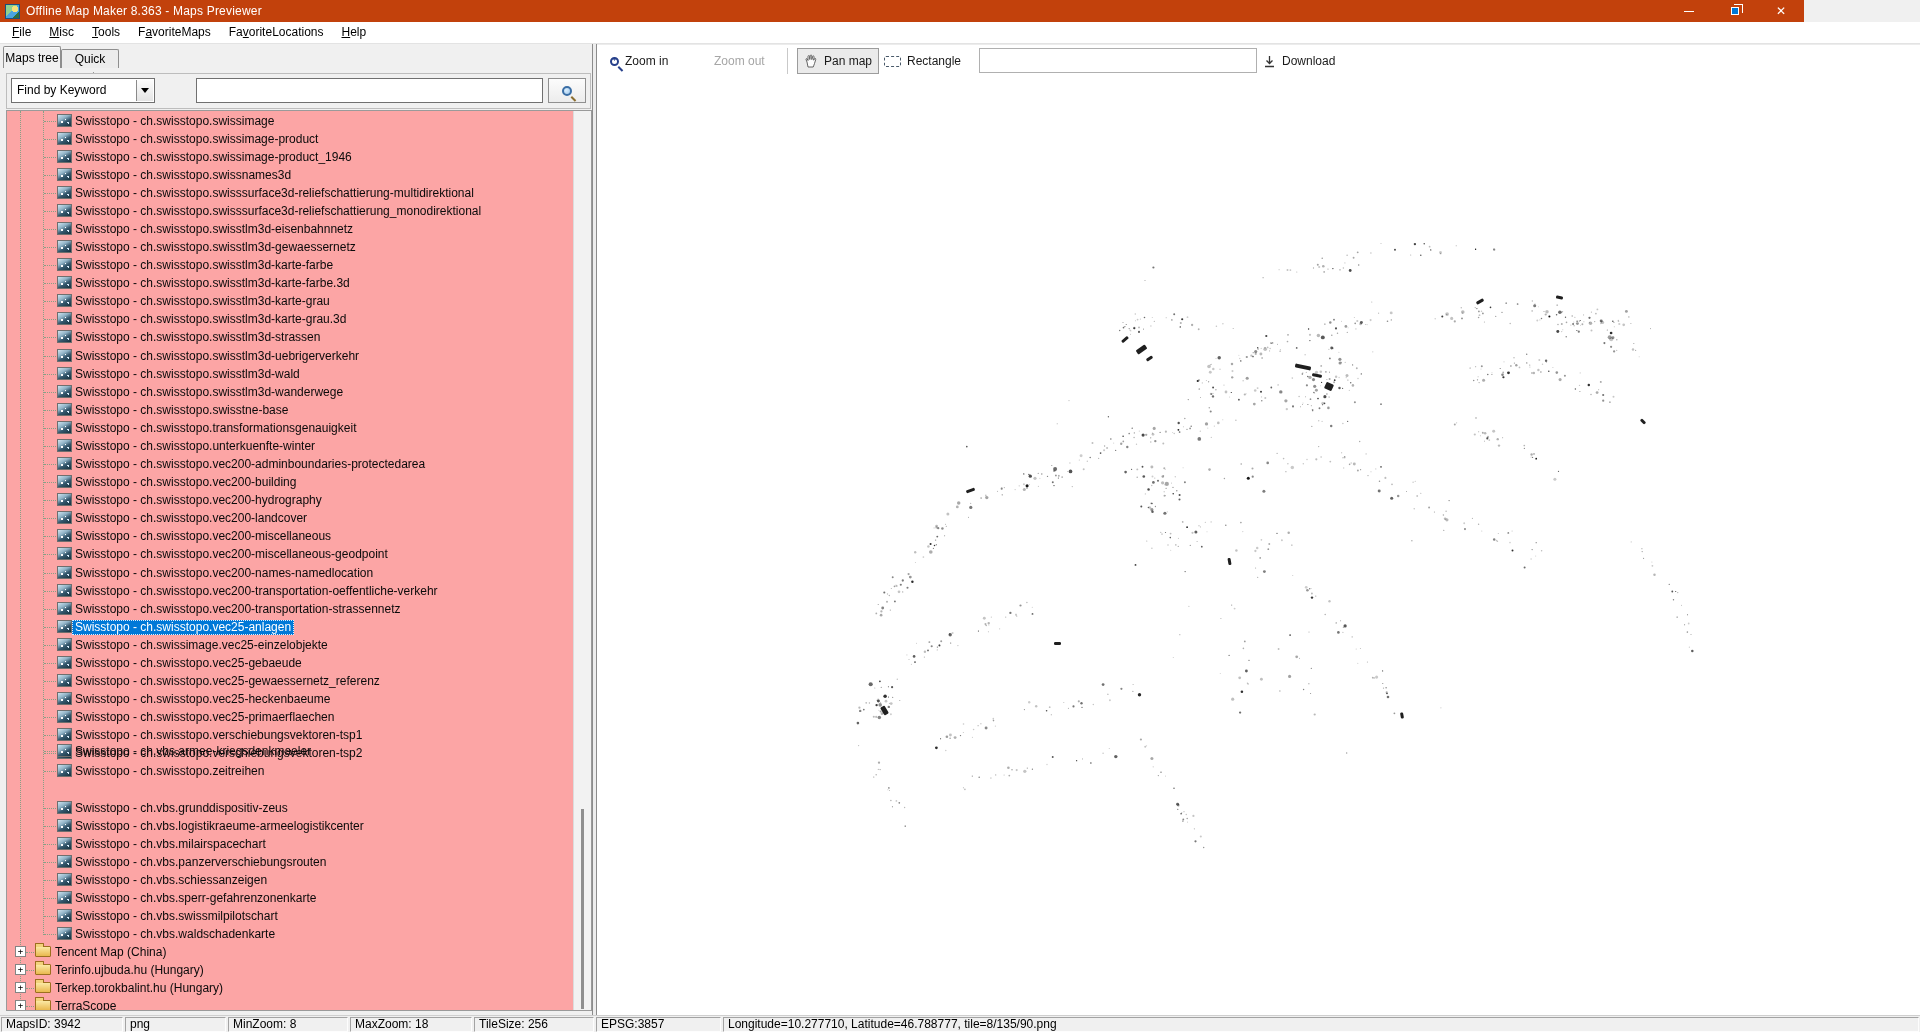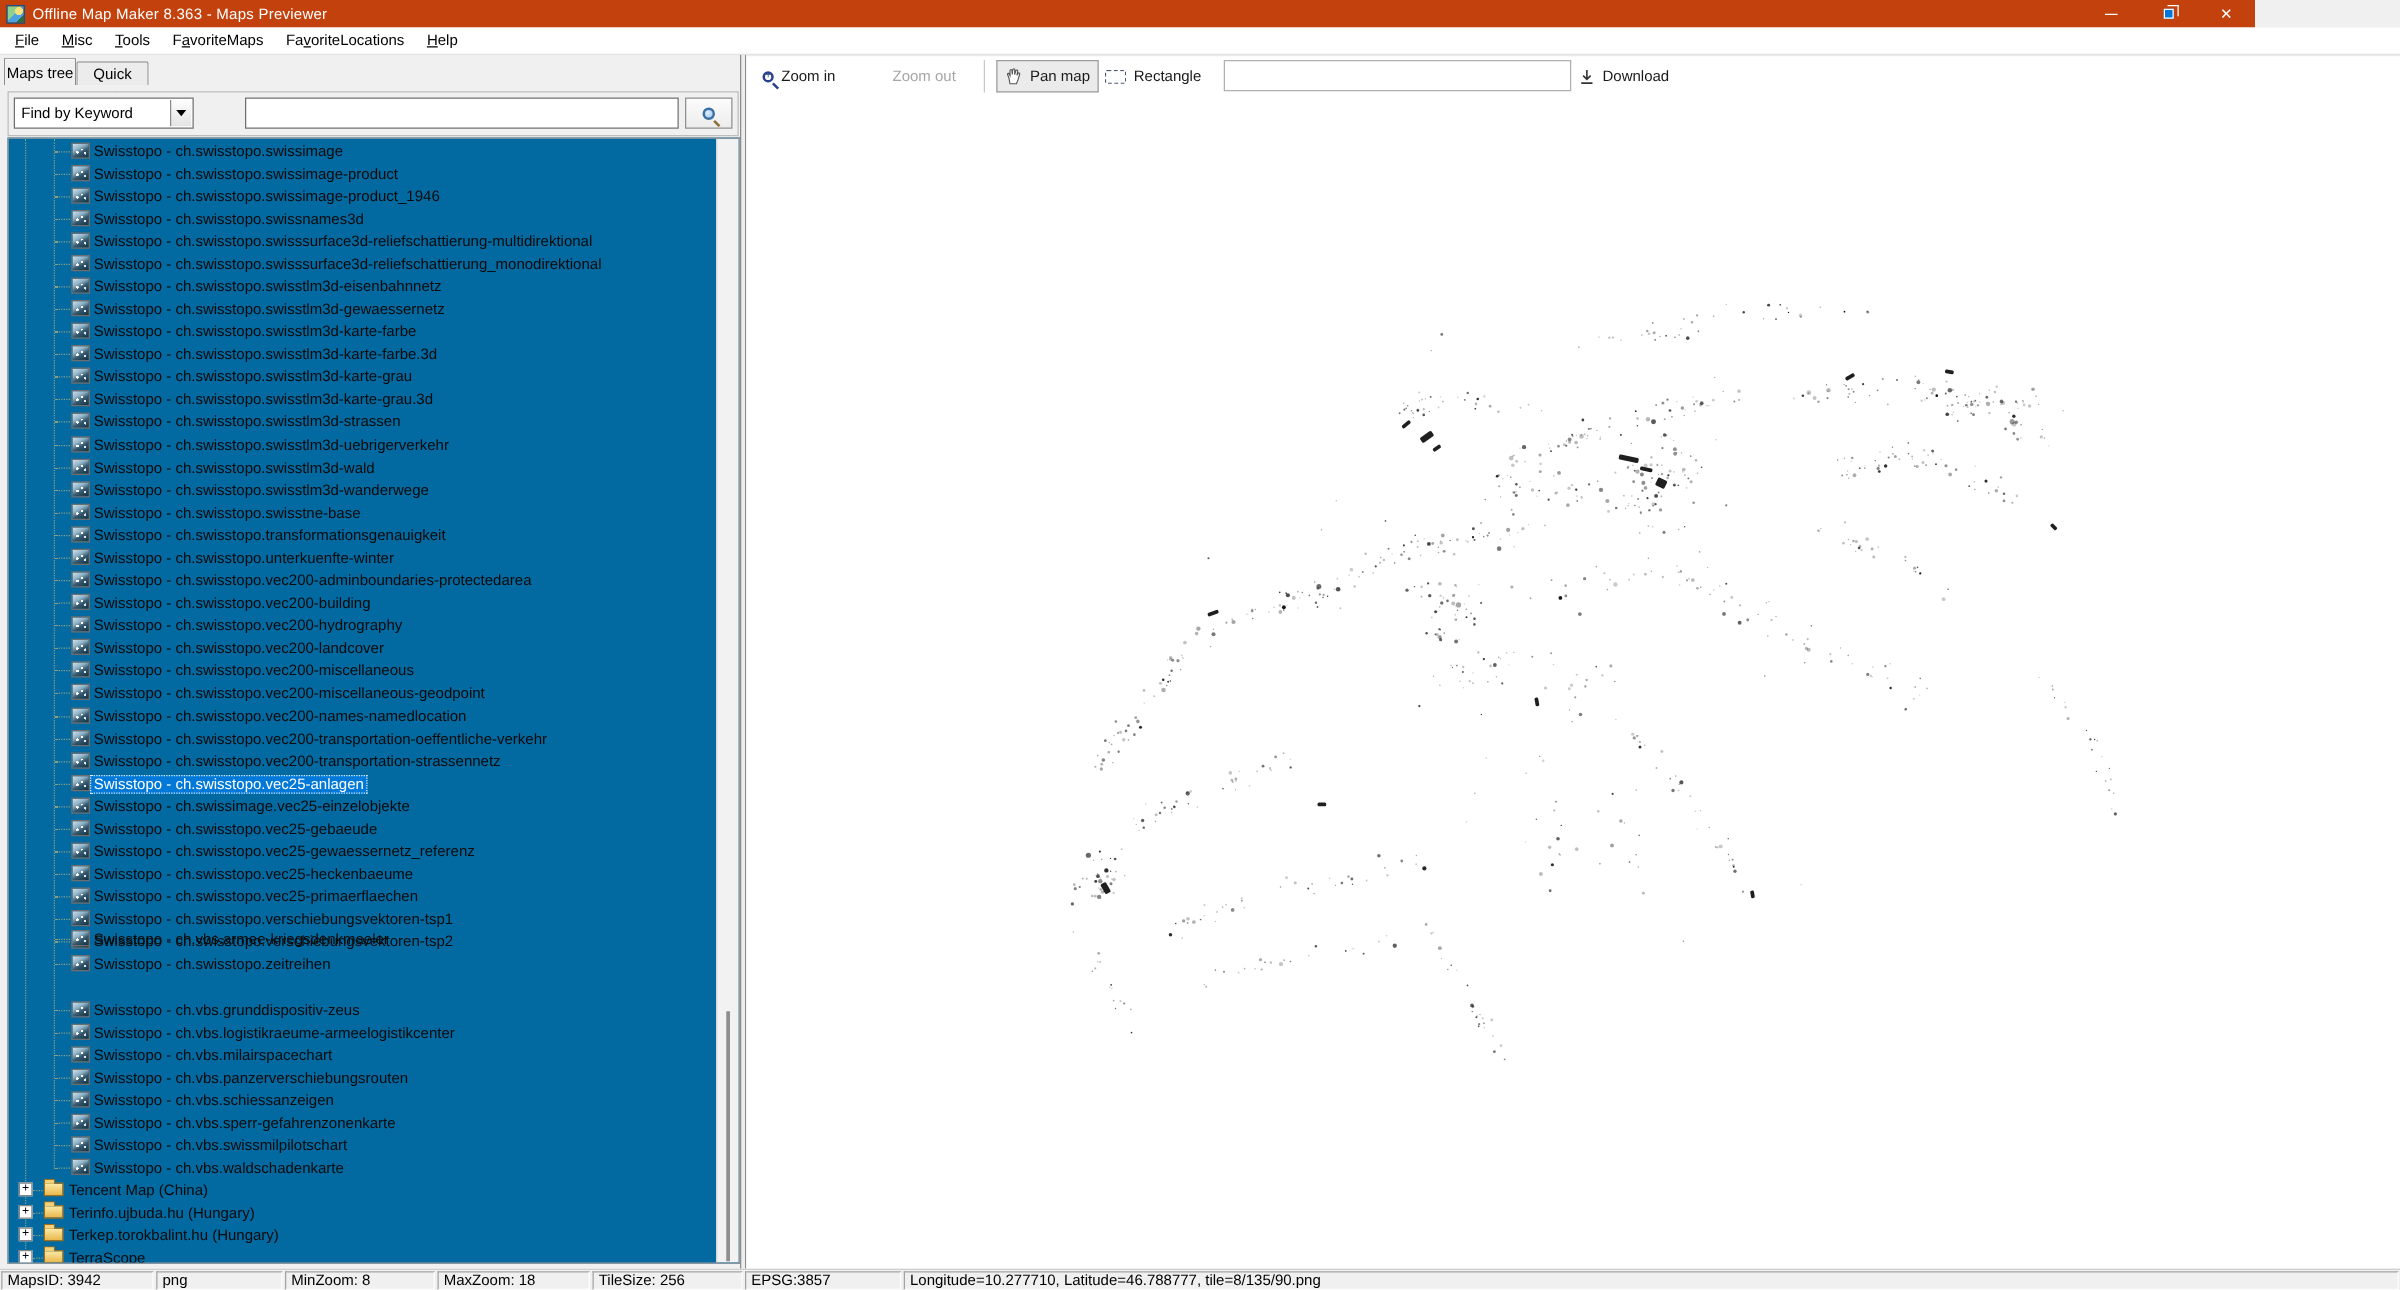--- a/index.html
+++ b/index.html
@@ -42,21 +42,21 @@
     border-left:1px solid #8a8a8a; display:flex; align-items:center; justify-content:center; }
   .combo-arrow { width:0; height:0; border-left:4px solid transparent; border-right:4px solid transparent; border-top:5px solid #000; }
   .keyword-input { position:absolute; left:189px; top:4px; width:347px; height:25px; border:1px solid #707070; background:#fff;
     font-family:inherit; font-size:12px; padding:0 4px; }
   .search-btn { position:absolute; left:541px; top:4px; width:38px; height:25px; background:linear-gradient(#fcfcfc,#ececec);
     border:1px solid #909090; display:flex; align-items:center; justify-content:center; }
   .mag { position:relative; width:10px; height:10px; border:2px solid #3a6ea5; border-radius:50%; background:radial-gradient(circle at 35% 35%, #dbefff, #9fc6e8); }
   .mag::after { content:""; position:absolute; left:8px; top:8px; width:6px; height:2px; background:#8a6d2f; transform:rotate(45deg); transform-origin:0 0; }
 
   
-  .tree { position:absolute; left:6px; top:66px; width:586px; height:901px; border:1px solid #9a9a9a; background:#0369a1; overflow:hidden; }
+  .tree { position:absolute; left:6px; top:66px; width:586px; height:901px; border:1px solid #9a9a9a; background:#fca5a5; overflow:hidden; }
   .tree-rows { position:absolute; left:0; top:0; width:567px; height:899px; }
   .vguide { position:absolute; border-left:1px dotted #86a086; width:0; }
   .trow { position:absolute; left:0; width:560px; height:18px; }
   .trow .stub { position:absolute; top:9px; border-top:1px dotted #86a086; }
   .trow .stub.child { left:37px; width:12px; }
   .trow .stub.root { left:19px; width:8px; }
   .licon { position:absolute; left:50px; top:2px; width:15px; height:13px; border:1px solid #6e6e6e;
     background:
       radial-gradient(circle at 30% 62%, #ffffff 0 9%, transparent 10%),
       radial-gradient(circle at 58% 42%, #ffffff 0 8%, transparent 9%),

